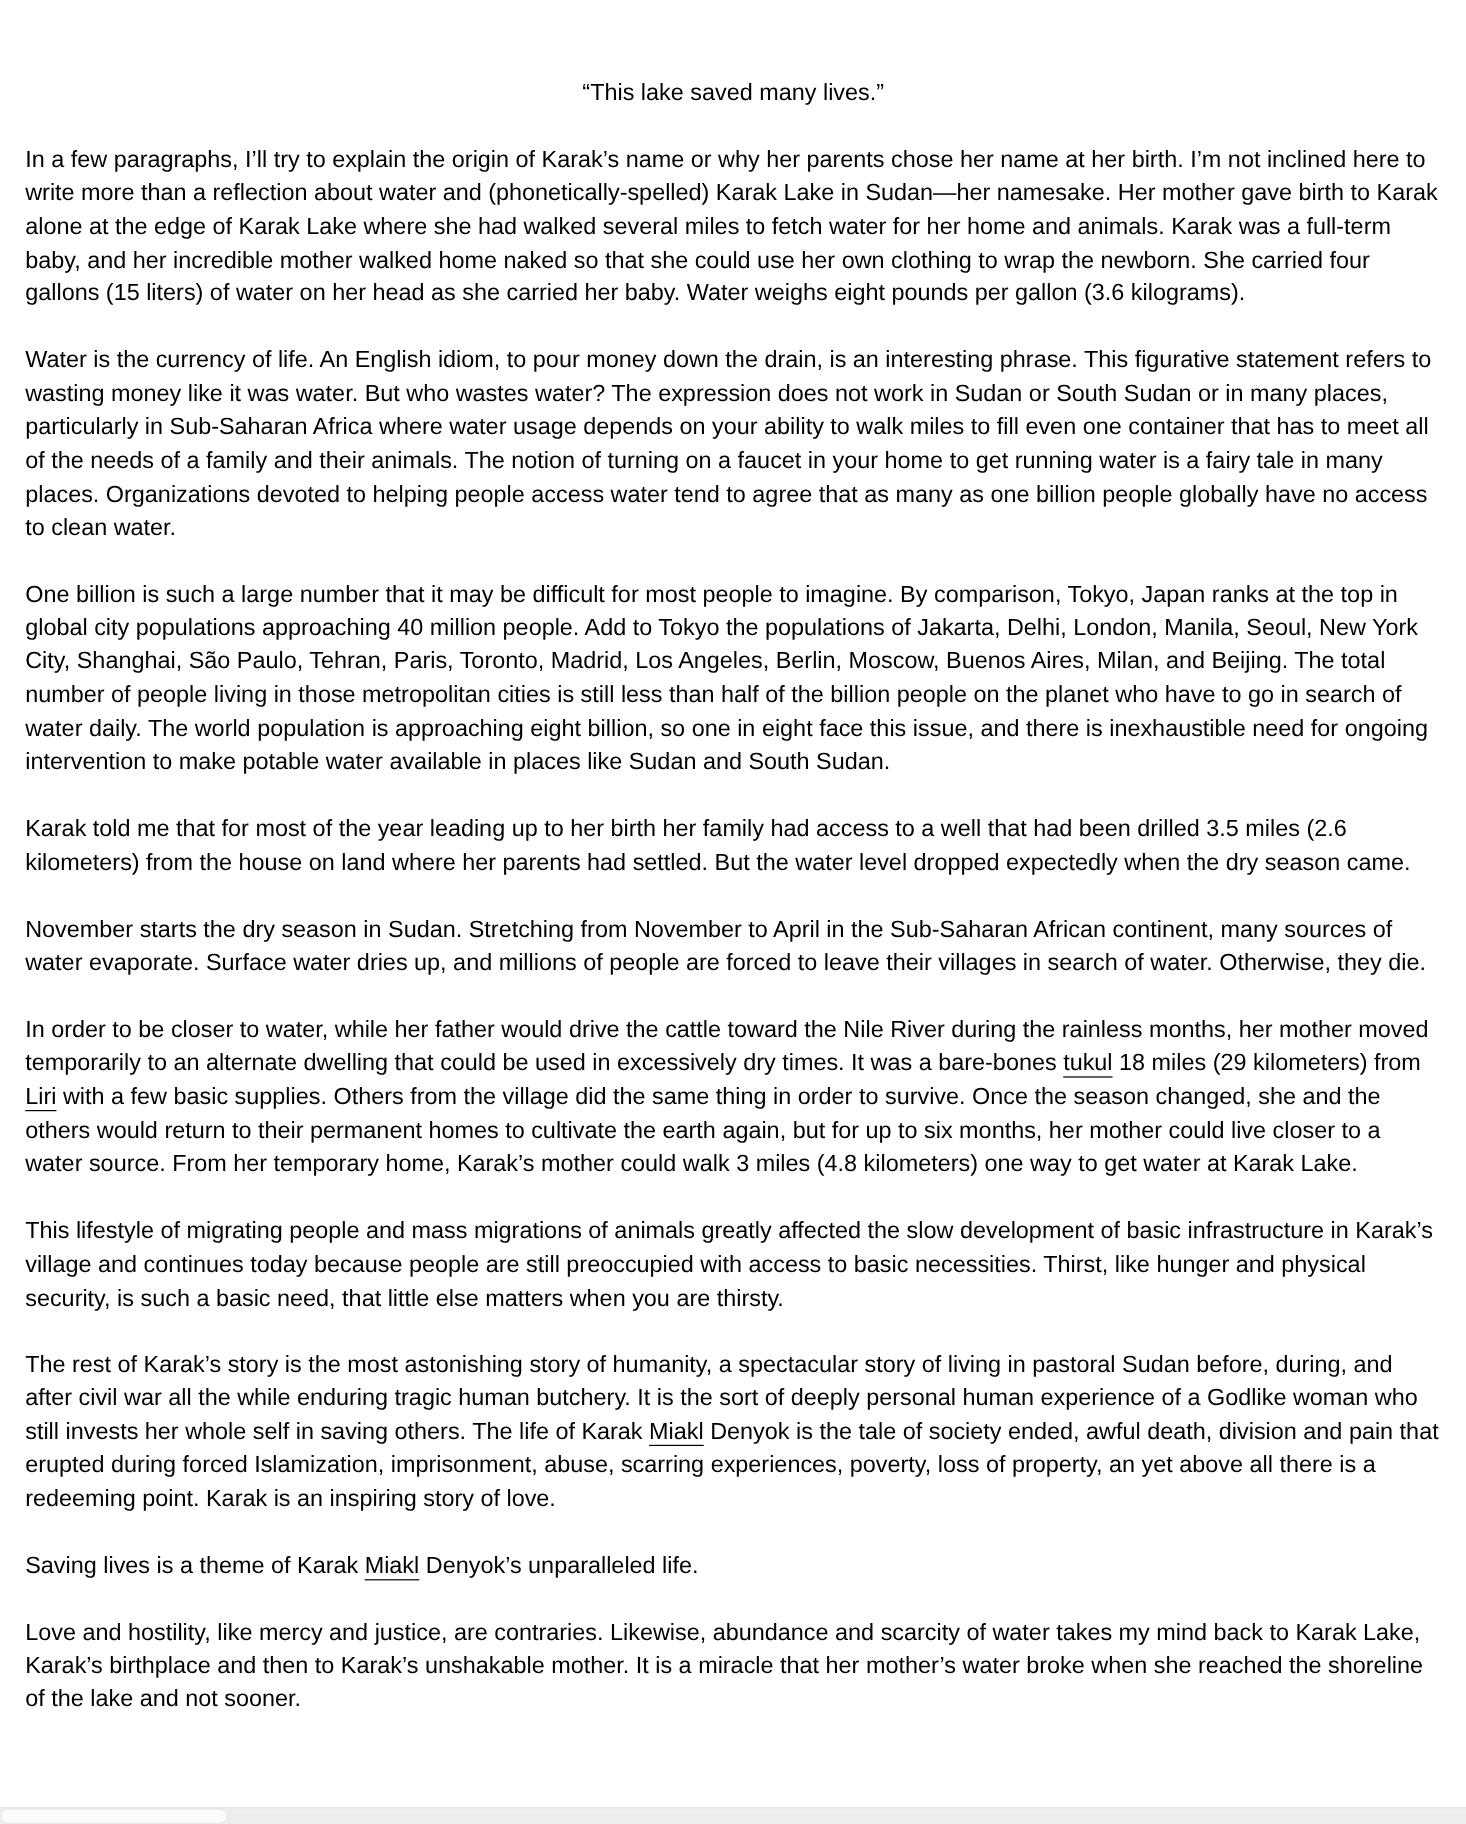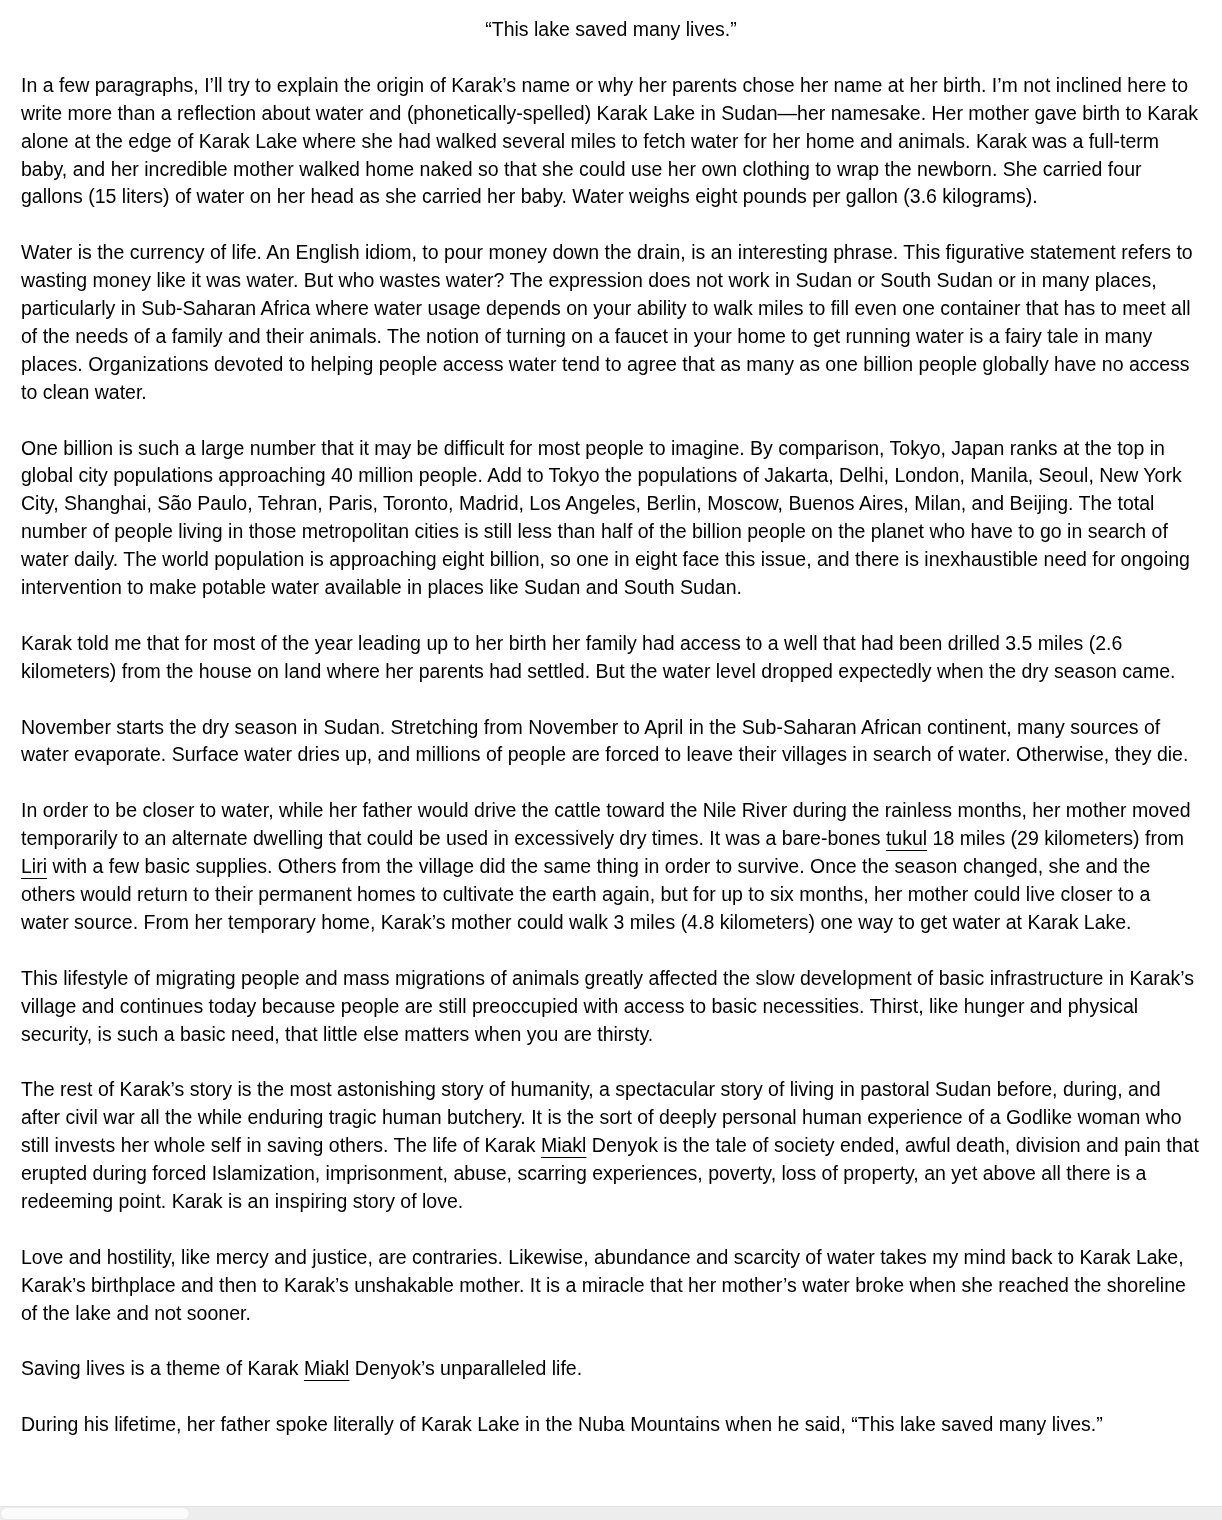--- a/index.html
+++ b/index.html
@@ -12,20 +12,21 @@
     height: 1520px;
     overflow: hidden;
     position: relative;
     font-family: "Liberation Sans", "DejaVu Sans", sans-serif;
     color: #000000;
   }
   .page {
     padding: 16px 21px 0 21px;
     font-size: 19.5px;
     line-height: 27.9px;
+    margin-top: 48px;
   }
   .page p {
     margin: 0 0 27.9px 0;
   }
   p.doc-title {
     text-align: center;
   }
   .misspelled {
     text-decoration-line: underline;
     text-decoration-style: dashed;
@@ -61,21 +62,20 @@
   <p class="doc-title">“This lake saved many lives.”</p>
   <div>
       <p><span>In a few paragraphs, I’ll try to explain the origin of Karak’s name or why her parents chose her name at her birth. I’m not inclined here to write more than a reflection about water and (phonetically-spelled) Karak Lake in Sudan—her namesake. Her mother gave birth to Karak alone at the edge of Karak Lake where she had walked several miles to fetch water for her home and animals. Karak was a full-term baby, and her incredible mother walked home naked so that she could use her own clothing to wrap the newborn. She carried four gallons (15 liters) of water on her head as she carried her baby. Water weighs eight pounds per gallon (3.6 kilograms).</span></p>
       <p><span>Water is the currency of life. An English idiom, to pour money down the drain, is an interesting phrase. This figurative statement refers to wasting money like it was water. But who wastes water? The expression does not work in Sudan or South Sudan or in many places, particularly in Sub-Saharan Africa where water usage depends on your ability to walk miles to fill even one container that has to meet all of the needs of a family and their animals. The notion of turning on a faucet in your home to get running water is a fairy tale in many places. Organizations devoted to helping people access water tend to agree that as many as one billion people globally have no access to clean water.</span></p>
       <p><span>One billion is such a large number that it may be difficult for most people to imagine. By comparison, Tokyo, Japan ranks at the top in global city populations approaching 40 million people. Add to Tokyo the populations of Jakarta, Delhi, London, Manila, Seoul, New York City, Shanghai, São Paulo, Tehran, Paris, Toronto, Madrid, Los Angeles, Berlin, Moscow, Buenos Aires, Milan, and Beijing. The total number of people living in those metropolitan cities is still less than half of the billion people on the planet who have to go in search of water daily. The world population is approaching eight billion, so one in eight face this issue, and there is inexhaustible need for ongoing intervention to make potable water available in places like Sudan and South Sudan.</span></p>
       <p><span>Karak told me that for most of the year leading up to her birth her family had access to a well that had been drilled 3.5 miles (2.6 kilometers) from the house on land where her parents had settled. But the water level dropped expectedly when the dry season came.</span></p>
       <p><span>November starts the dry season in Sudan. Stretching from November to April in the Sub-Saharan African continent, many sources of water evaporate. Surface water dries up, and millions of people are forced to leave their villages in search of water. Otherwise, they die.</span></p>
       <p><span>In order to be closer to water, while her father would drive the cattle toward the Nile River during the rainless months, her mother moved temporarily to an alternate dwelling that could be used in excessively dry times. It was a bare-bones </span><span class="misspelled">tukul</span><span> 18 miles (29 kilometers) from </span><span class="misspelled">Liri</span><span> with a few basic supplies. Others from the village did the same thing in order to survive. Once the season changed, she and the others would return to their permanent homes to cultivate the earth again, but for up to six months, her mother could live closer to a water source. From her temporary home, Karak’s mother could walk 3 miles (4.8 kilometers) one way to get water at Karak Lake.</span></p>
       <p><span>This lifestyle of migrating people and mass migrations of animals greatly affected the slow development of basic infrastructure in Karak’s village and continues today because people are still preoccupied with access to basic necessities. Thirst, like hunger and physical security, is such a basic need, that little else matters when you are thirsty.</span></p>
       <p><span>The rest of Karak’s story is the most astonishing story of humanity, a spectacular story of living in pastoral Sudan before, during, and after civil war all the while enduring tragic human butchery. It is the sort of deeply personal human experience of a Godlike woman who still invests her whole self in saving others. The life of Karak </span><span class="misspelled">Miakl</span><span> Denyok is the tale of society ended, awful death, division and pain that erupted during forced Islamization, imprisonment, abuse, scarring experiences, poverty, loss of property, an yet above all there is a redeeming point. Karak is an inspiring story of love.</span></p>
+      <p><span>Saving lives is a theme of Karak </span><span class="misspelled">Miakl</span><span> Denyok’s unparalleled life.</span></p>
       <p><span>Love and hostility, like mercy and justice, are contraries. Likewise, abundance and scarcity of water takes my mind back to Karak Lake, Karak’s birthplace and then to Karak’s unshakable mother. It is a miracle that her mother’s water broke when she reached the shoreline of the lake and not sooner.</span></p>
-      <p><span>Saving lives is a theme of Karak </span><span class="misspelled">Miakl</span><span> Denyok’s unparalleled life.</span></p>
-      <p><span>During his lifetime, her father spoke literally of Karak Lake in the Nuba Mountains when he said, “This lake saved many lives.”</span></p>
     </div>
 </div>
 
 <div class="hscrollbar-track">
   <div class="hscrollbar-thumb"></div>
 </div>
 
 </body></html>

